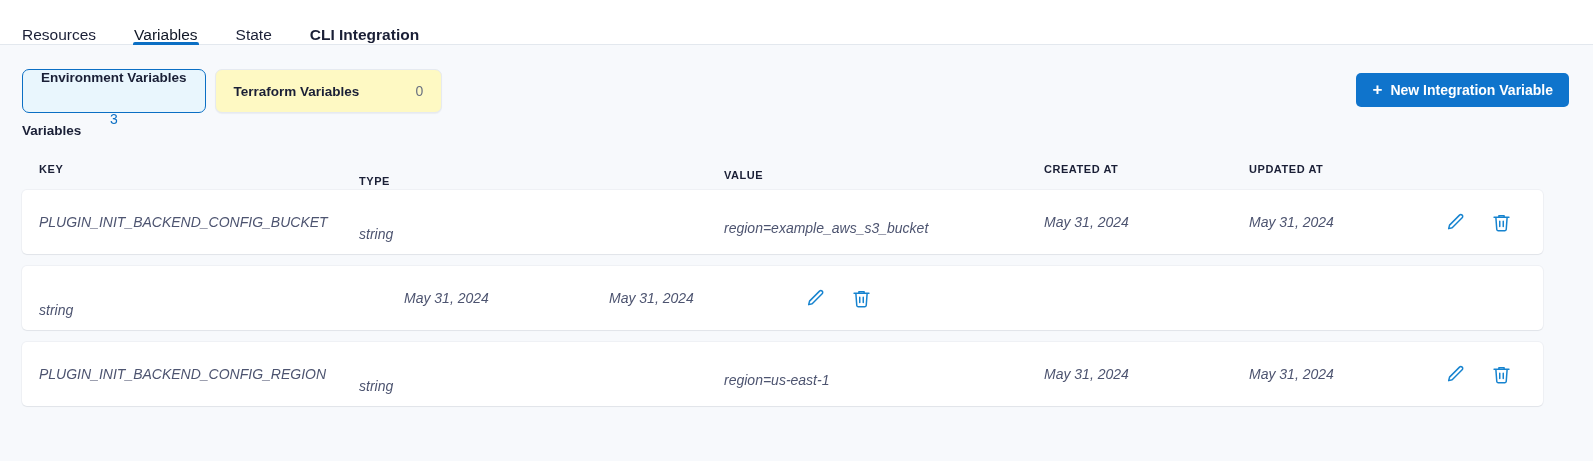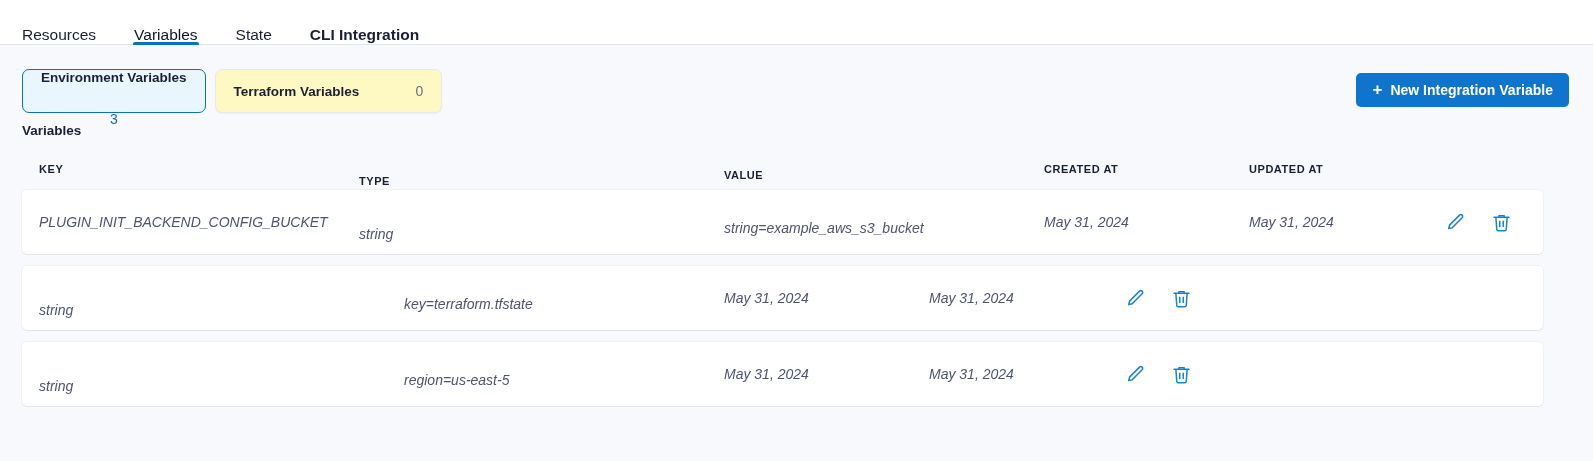--- a/index.html
+++ b/index.html
@@ -242,21 +242,21 @@
       <div class="th col-created">CREATED AT</div>
       <div class="th col-updated">UPDATED AT</div>
       <div class="th col-actions"></div>
     </div>
 
     <div class="rows">
 
       <div class="row">
         <div class="td col-key">PLUGIN_INIT_BACKEND_CONFIG_BUCKET</div>
         <div class="td col-type">string</div>
-        <div class="td col-value">string=example_aws_s3_bucket</div>
+        <div class="td col-value">region=example_aws_s3_bucket</div>
         <div class="td col-created">May 31, 2024</div>
         <div class="td col-updated">May 31, 2024</div>
         <div class="td actions col-actions">
           <span class="icon-btn">
             <svg width="21" height="21" viewBox="0 0 24 24" fill="none" stroke="currentColor" stroke-width="1.7" stroke-linecap="round" stroke-linejoin="round">
               <path d="M16.6 3.6a2.1 2.1 0 0 1 3 3L8.2 18l-4 1 1-4Z"></path>
             </svg>
           </span>
           <span class="icon-btn">
             <svg width="21" height="21" viewBox="0 0 24 24" fill="none" stroke="currentColor" stroke-width="1.7" stroke-linecap="round" stroke-linejoin="round">
@@ -264,43 +264,43 @@
               <path d="M9 6V4.3h6V6"></path>
               <path d="M5.6 6.6 6.6 20a1.4 1.4 0 0 0 1.4 1.3h8a1.4 1.4 0 0 0 1.4-1.3l1-13.4"></path>
               <path d="M10 10.5v6M14 10.5v6"></path>
             </svg>
           </span>
         </div>
       </div>
 
       <div class="row">
         <div class="td col-type">string</div>
-        <div class="td col-value">key=terraform.tfstate</div>
         <div class="td col-created">May 31, 2024</div>
         <div class="td col-updated">May 31, 2024</div>
         <div class="td actions col-actions">
           <span class="icon-btn">
             <svg width="21" height="21" viewBox="0 0 24 24" fill="none" stroke="currentColor" stroke-width="1.7" stroke-linecap="round" stroke-linejoin="round">
               <path d="M16.6 3.6a2.1 2.1 0 0 1 3 3L8.2 18l-4 1 1-4Z"></path>
             </svg>
           </span>
           <span class="icon-btn">
             <svg width="21" height="21" viewBox="0 0 24 24" fill="none" stroke="currentColor" stroke-width="1.7" stroke-linecap="round" stroke-linejoin="round">
               <path d="M3.5 6h17"></path>
               <path d="M9 6V4.3h6V6"></path>
               <path d="M5.6 6.6 6.6 20a1.4 1.4 0 0 0 1.4 1.3h8a1.4 1.4 0 0 0 1.4-1.3l1-13.4"></path>
               <path d="M10 10.5v6M14 10.5v6"></path>
             </svg>
           </span>
         </div>
       </div>
 
       <div class="row">
+        <div class="td col-key">PLUGIN_INIT_BACKEND_CONFIG_REGION</div>
         <div class="td col-type">string</div>
-        <div class="td col-value">region=us-east-5</div>
+        <div class="td col-value">region=us-east-1</div>
         <div class="td col-created">May 31, 2024</div>
         <div class="td col-updated">May 31, 2024</div>
         <div class="td actions col-actions">
           <span class="icon-btn">
             <svg width="21" height="21" viewBox="0 0 24 24" fill="none" stroke="currentColor" stroke-width="1.7" stroke-linecap="round" stroke-linejoin="round">
               <path d="M16.6 3.6a2.1 2.1 0 0 1 3 3L8.2 18l-4 1 1-4Z"></path>
             </svg>
           </span>
           <span class="icon-btn">
             <svg width="21" height="21" viewBox="0 0 24 24" fill="none" stroke="currentColor" stroke-width="1.7" stroke-linecap="round" stroke-linejoin="round">

